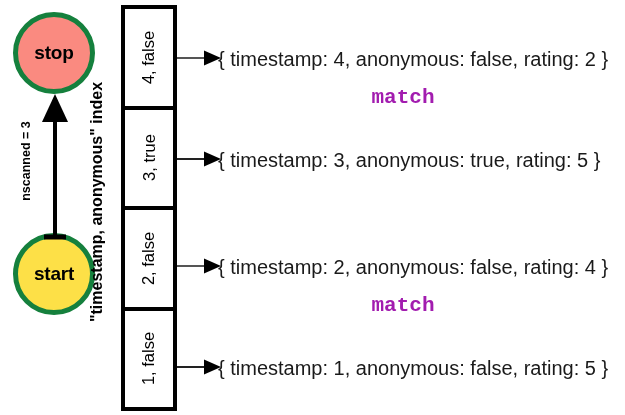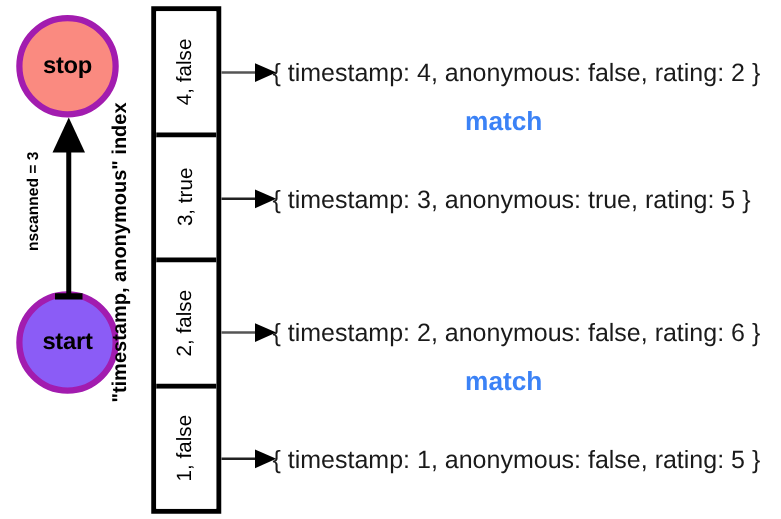--- a/index.html
+++ b/index.html
@@ -18,21 +18,21 @@
     height: 415px;
     background: #ffffff;
     overflow: hidden;
   }
 
   
   .state-node {
     position: absolute;
     box-sizing: border-box;
     border-radius: 50%;
-    border: 5px solid #a21caf;
+    border: 5px solid #15803d;
     display: flex;
     align-items: center;
     justify-content: center;
     font-weight: bold;
     font-size: 19px;
     color: #000000;
     letter-spacing: -0.2px;
   }
   #node-stop {
     left: 13px;
@@ -138,33 +138,33 @@
     line-height: 1;
   }
   .verdict {
     margin-top: 18px;
     text-align: center;
     font-size: 21px;
     font-weight: bold;
     line-height: 1;
     width: 370px;
   }
-  .verdict.match   { color: #3b82f6; }
+  .verdict.match   { color: #a21caf; font-family: Liberation Mono, monospace; }
   .verdict.nonmatch{ color: #c41e1e; }
 </style>
 </head>
 <body>
 
 <div id="canvas">
 
   <div class="state-node" id="node-stop" style="background:#fa8a80;">
     <span>stop</span>
   </div>
 
-  <div class="state-node" id="node-start" style="background:#8b5cf6;">
+  <div class="state-node" id="node-start" style="background:#fde047;">
     <span>start</span>
   </div>
 
   <svg id="scan-arrow-svg" viewBox="0 0 42 148">
     <line x1="21" y1="144" x2="21" y2="26" stroke="#000000" stroke-width="4"></line>
     <line x1="10" y1="145" x2="32" y2="145" stroke="#000000" stroke-width="5"></line>
     <polygon points="21,2 34,30 8,30" fill="#000000"></polygon>
   </svg>
   <div id="scan-arrow-label">nscanned = 3</div>
 
@@ -205,21 +205,21 @@
   <div class="doc-row" style="top:49px;">
     <div class="doc-text">{ timestamp: 4, anonymous: false, rating: 2 }</div>
     <div class="verdict match">match</div>
   </div>
 
   <div class="doc-row" style="top:150px;">
     <div class="doc-text">{ timestamp: 3, anonymous: true, rating: 5 }</div>
   </div>
 
   <div class="doc-row" style="top:257px;">
-    <div class="doc-text">{ timestamp: 2, anonymous: false, rating: 6 }</div>
+    <div class="doc-text">{ timestamp: 2, anonymous: false, rating: 4 }</div>
     <div class="verdict match">match</div>
   </div>
 
   <div class="doc-row" style="top:358px;">
     <div class="doc-text">{ timestamp: 1, anonymous: false, rating: 5 }</div>
   </div>
 
 </div>
 
 </body></html>

